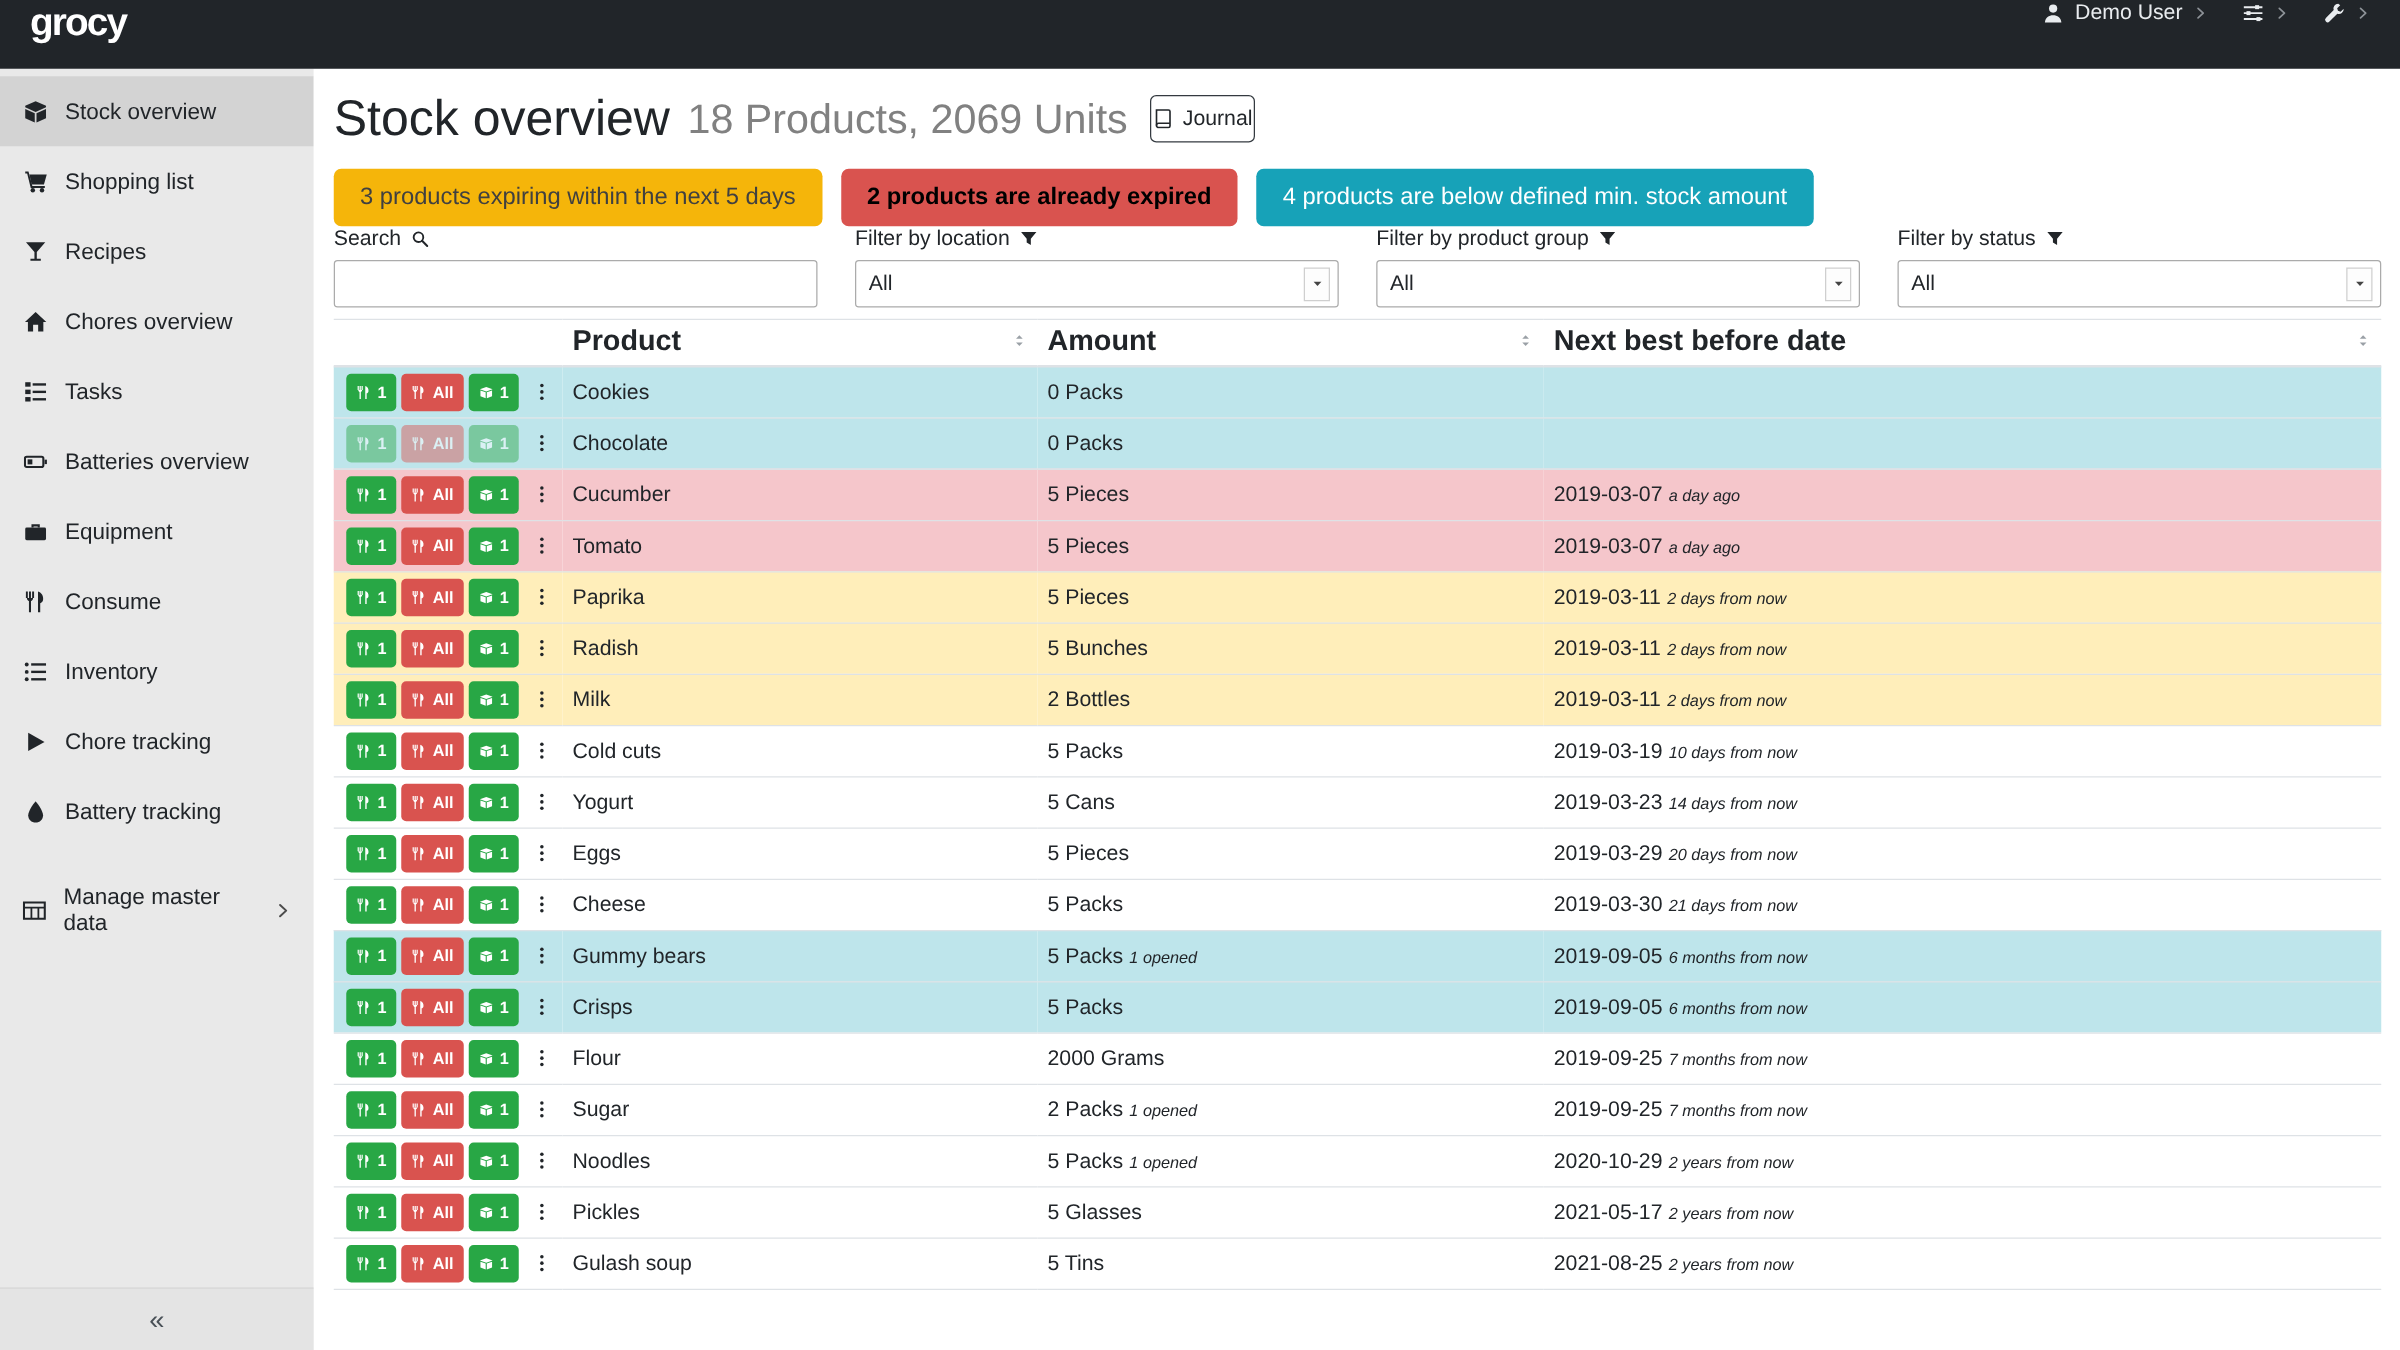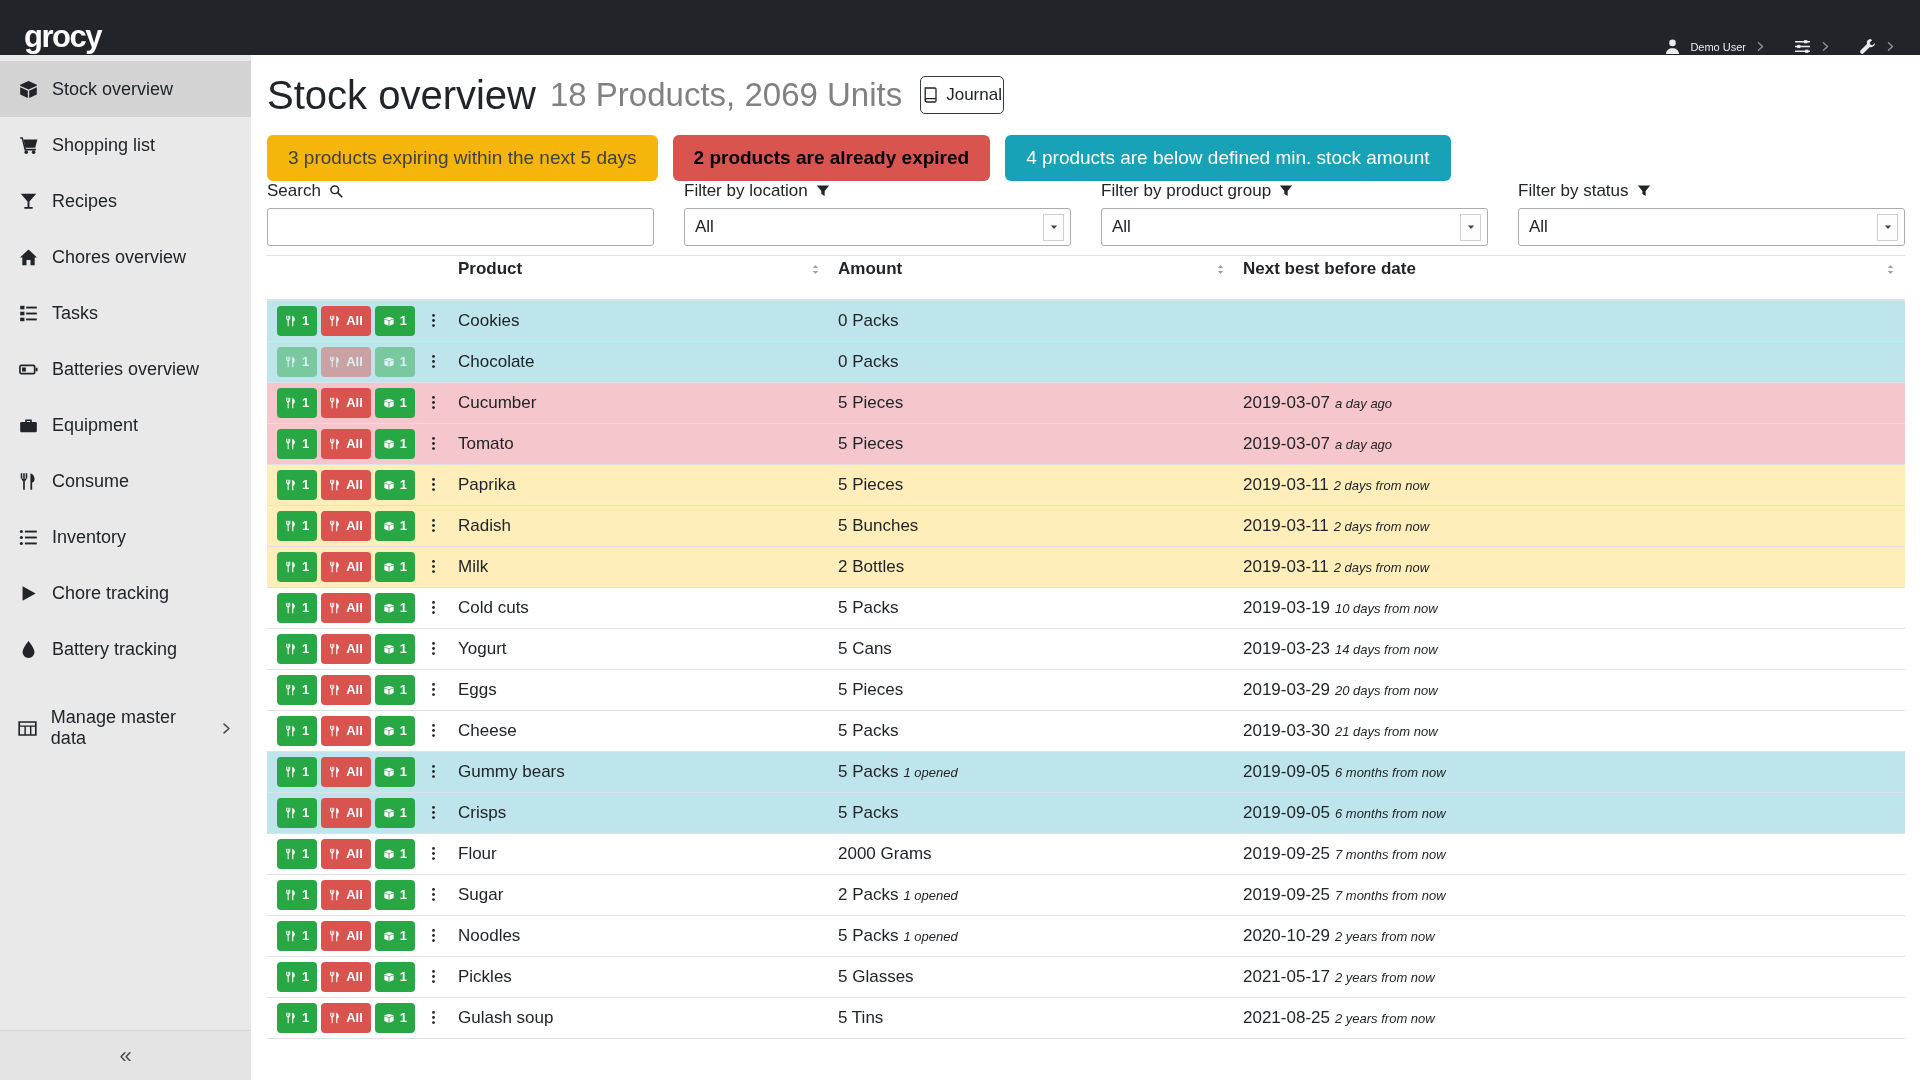--- a/index.html
+++ b/index.html
@@ -2,24 +2,24 @@
 <html><head>
 <meta charset="utf-8">
 <style>
   *{box-sizing:border-box;margin:0;padding:0}
   html,body{width:1920px;height:1080px;overflow:hidden}
   body{font-family:"Liberation Sans",sans-serif;background:#fff;color:#212529;position:relative}
   button{font-family:inherit;cursor:pointer}
   svg{display:block;fill:currentColor}
 
   
-  .navbar{position:absolute;top:0;left:0;right:0;height:55px;background:#212529;display:flex;align-items:flex-end;justify-content:space-between;padding:0 24px;z-index:5}
+  .navbar{position:absolute;top:0;left:0;right:0;height:55px;background:#212529;display:flex;align-items:flex-start;justify-content:space-between;padding:0 24px;z-index:5}
   .brand{color:#fff;font-size:31px;font-weight:700;letter-spacing:-1.5px;cursor:pointer}
   .nav-right{display:flex;align-items:center;gap:28px;color:#e9ecef}
-  .nav-group{display:flex;align-items:center;gap:9px;font-size:11px;cursor:pointer}
+  .nav-group{display:flex;align-items:center;gap:9px;font-size:17px;cursor:pointer}
   .nav-ico svg{width:17px;height:17px}
   .nav-chev{color:#8d9297}
   .nav-chev svg{width:11px;height:11px}
 
   
   .sidebar{position:absolute;top:55px;left:0;bottom:0;width:251px;background:#e9e9e9;display:flex;flex-direction:column}
   .sb-nav{flex:1;padding-top:6px;overflow:hidden}
   .sb-item{display:flex;align-items:center;gap:13px;height:56px;padding:0 18px;font-size:18px;color:#212529;cursor:pointer}
   .sb-item.active{background:#d3d3d3}
   .sb-item.group-start{margin-top:23px}
@@ -45,21 +45,21 @@
   .filter-label{display:flex;align-items:center;gap:8px;font-size:17px;margin-bottom:7px}
   .filter-ico{color:#212529}
   .filter-ico svg{width:14px;height:14px}
   .filter-input{width:100%;height:38px;border:1px solid #ababab;border-radius:3px;font-size:17px;padding:0 10px;font-family:inherit;background:#fff}
   .filter-select{width:100%;height:38px;border:1px solid #ababab;border-radius:3px;background:#fff;display:flex;align-items:center;justify-content:space-between;padding:0 6px 0 10px;font-size:17px;cursor:pointer}
   .select-caret{width:21px;height:27px;border:1px solid #cfcfcf;display:flex;align-items:center;justify-content:center;color:#444;background:#fdfdfd}
   .select-caret svg{width:10px;height:10px}
 
   
   .stock-table{width:100%;border-collapse:collapse;margin-top:9px}
-  .stock-table th{font-size:17px;font-weight:700;text-align:right;padding:3px 8px 20px 8px;border-top:1px solid #dee2e6;border-bottom:2px solid #dee2e6}
+  .stock-table th{font-size:23px;font-weight:700;text-align:right;padding:3px 8px 6px 8px;border-top:1px solid #dee2e6;border-bottom:2px solid #dee2e6}
   .th-flex{display:flex;align-items:center;justify-content:space-between}
   .sort-ico{color:#9aa0a6;cursor:pointer}
   .sort-ico svg{width:13px;height:13px}
   .col-actions{width:183px}
   .col-product{width:380px}
   .col-amount{width:405px}
   .stock-table td{height:41px;padding:0 8px;border-top:1px solid #dee2e6;font-size:17px;vertical-align:middle}
   .stock-table tbody tr:last-child td{border-bottom:1px solid #dee2e6}
   .row-btns{display:flex;align-items:center;gap:4px;padding-left:2px}
   .rbtn{display:flex;align-items:center;gap:5px;height:30px;padding:0 8px;border:none;border-radius:4px;color:#fff;font-size:13px;font-weight:700}

